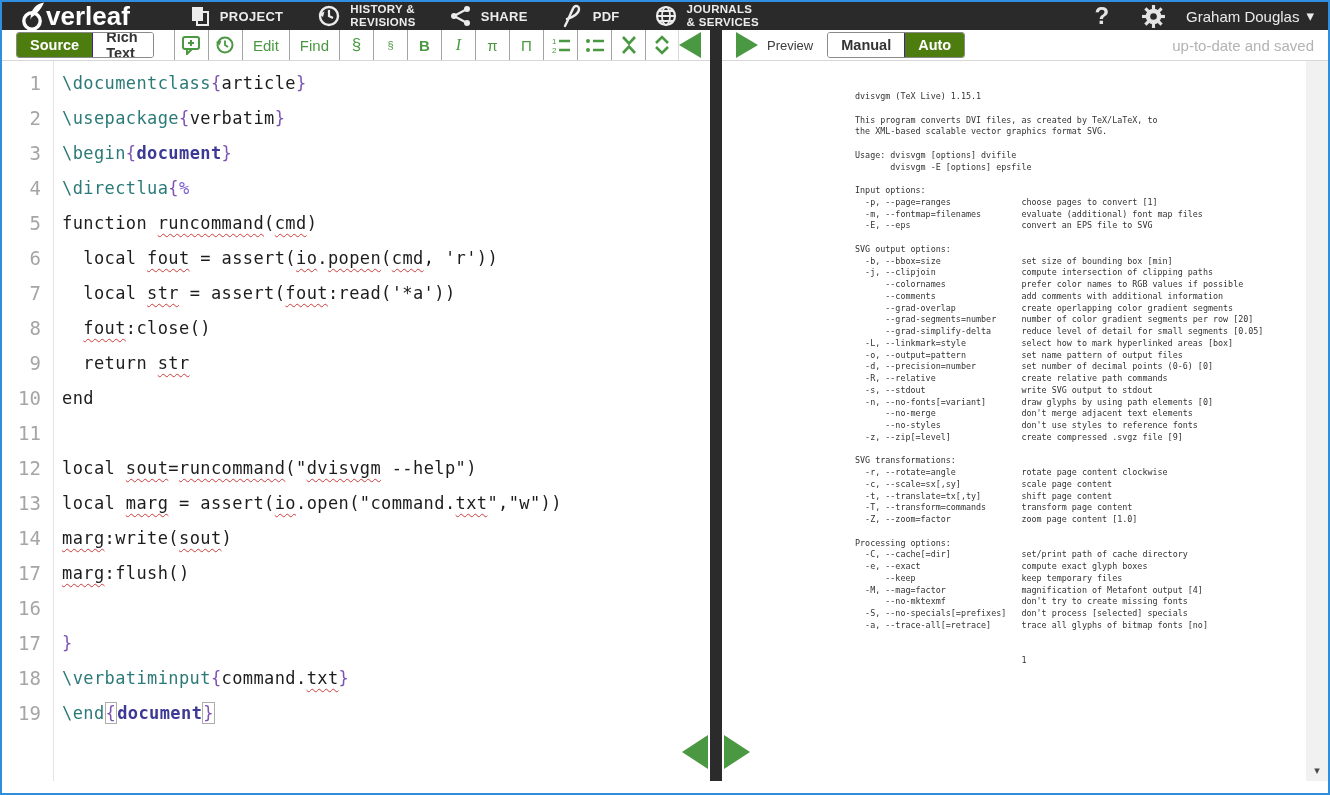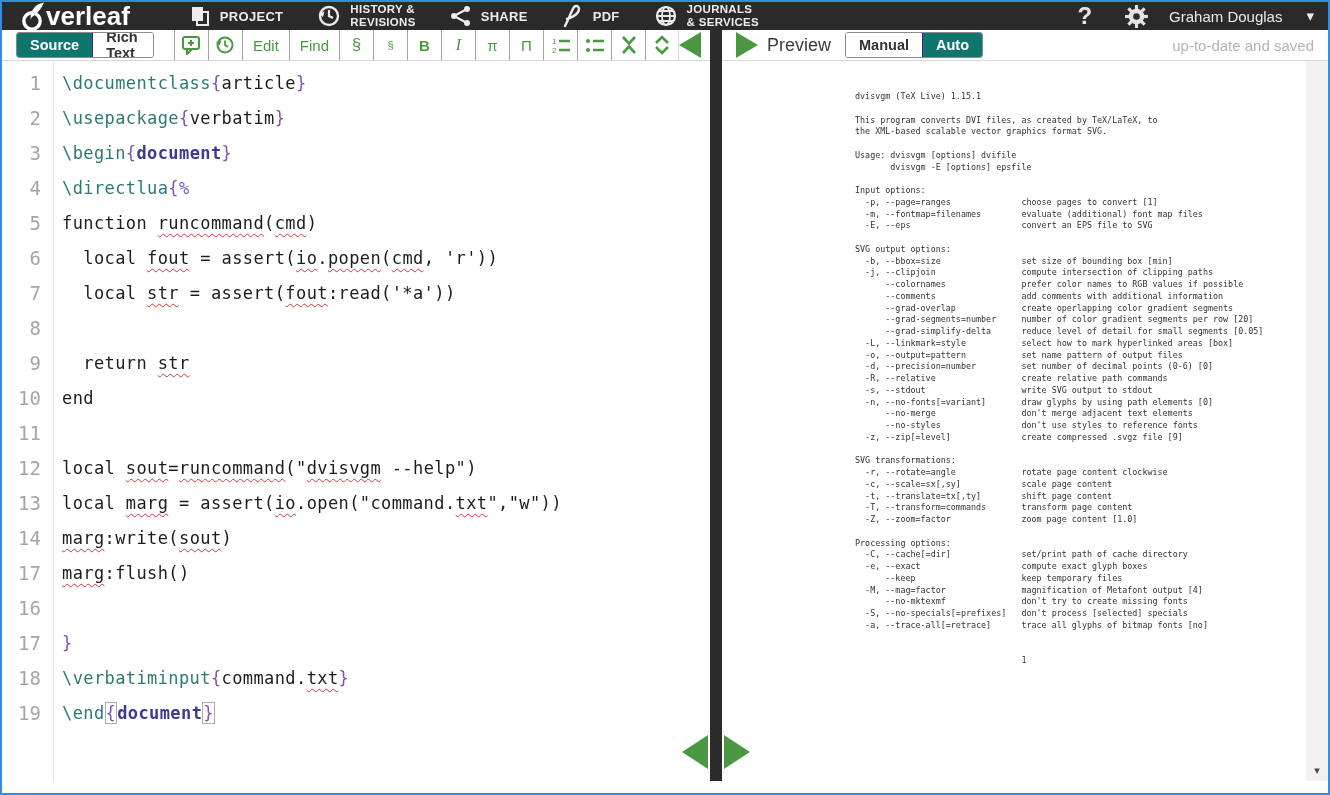--- a/index.html
+++ b/index.html
@@ -23,59 +23,59 @@
   .nav-item {
     display:flex; align-items:center; gap:9px; padding:0 17px;
     font-weight:bold; font-size:13px; letter-spacing:.3px; cursor:pointer; color:#ececec;
   }
   .nav-item.first { margin-left:36px; }
   .nav-two { display:flex; flex-direction:column; line-height:1.15; font-size:11.5px; }
   .nav-icon { display:flex; align-items:center; }
   .nav-spacer { flex:1; }
   .nav-help { font-size:24px; font-weight:bold; padding:0 16px; display:flex; align-items:center; cursor:pointer; color:#e4e4e4;}
   .nav-gear { padding:0 16px; display:flex; align-items:center; cursor:pointer; }
-  .nav-user { display:flex; align-items:center; gap:24px; font-size:15px; font-weight:normal; color:#eceaea; padding:0 4px; cursor:pointer; }
+  .nav-user { display:flex; align-items:center; gap:7px; font-size:15px; font-weight:normal; color:#eceaea; padding:0 4px; cursor:pointer; }
   
   .main { display:flex; height:751px; }
   .editor-pane { width:708px; position:relative; display:flex; flex-direction:column; }
   .divider { width:12px; background:#2b2b2b; }
   .preview-pane { flex:1; position:relative; display:flex; flex-direction:column; }
   
   .toolbar {
     height:31px; min-height:31px; background:#fff; border-bottom:1px solid #d8d8d8;
     display:flex; align-items:center; padding:0 6px 0 14px;
   }
   .toggle-group {
     display:flex; border:1px solid #8a8a8a; border-radius:3px; overflow:hidden; height:26px;
     font-size:14.5px; font-weight:bold;
   }
   .toggle-btn { padding:0 13px; display:flex; align-items:center; color:#333; background:#fff; cursor:pointer; }
   .toggle-btn + .toggle-btn { border-left:1px solid #4c1d95; }
-  .toggle-btn.active { background:#0f766e; color:#fff; }
+  .toggle-btn.active { background:#4d7c0f; color:#fff; }
   .tb-group { display:flex; align-self:stretch; margin-left:20px; }
   .tb-btn {
     display:flex; align-items:center; justify-content:center;
     min-width:34px; padding:0 6px; border-left:1px solid #a3a3a3;
     color:#4a9942; font-size:15px; cursor:pointer;
   }
   .tb-btn:last-child { border-right:1px solid #d8d8d8; }
   .tb-text { font-size:15px; padding:0 10px; }
   .sec-large { font-size:17px; }
   .sec-small { font-size:11px; }
   .btn-bold { font-weight:bold; }
   .btn-italic { font-style:italic; font-family:"Liberation Serif", serif; font-size:16px; }
   .tri-left {
     width:0; height:0; border-top:13px solid transparent; border-bottom:13px solid transparent;
     border-right:22px solid #4a9942; margin-left:auto; margin-right:3px; cursor:pointer;
   }
   .tri-right-sm {
     width:0; height:0; border-top:13px solid transparent; border-bottom:13px solid transparent;
     border-left:22px solid #4a9942; margin-right:9px; cursor:pointer;
   }
-  .pv-label { font-size:18px; color:#3c3c3c; margin-right:14px; }
+  .pv-label { font-size:13px; color:#3c3c3c; margin-right:14px; }
   .pv-status { margin-left:auto; color:#b3b3b3; font-size:15px; padding-right:8px; }
   
   .editor-body { position:relative; flex:1; background:#fff; overflow:hidden; cursor:text; }
   .gutter-bg { position:absolute; left:0; top:0; bottom:0; width:52px; border-right:1px solid #e3e3e3; background:#fff; }
   .code-lines { position:relative; padding-top:5px; }
   .code-line { display:flex; height:35px; line-height:35px; font-family:"DejaVu Sans Mono", monospace; }
   .line-num { width:52px; min-width:52px; text-align:right; padding-right:13px; color:#a5a5a5; font-size:19px; }
   .code-text { padding-left:8px; font-size:17px; letter-spacing:.4px; color:#1c1c1c; white-space:pre; }
   .tk-cmd { color:#2b7a78; }
   .tk-brace { color:#7d53b3; }
@@ -308,20 +308,21 @@
           <div class="code-line">
             <span class="line-num">6</span>
             <span class="code-text"><span class="tk-txt">  local </span><span class="tk-sp">fout</span><span class="tk-txt"> = assert(</span><span class="tk-sp">io</span><span class="tk-txt">.</span><span class="tk-sp">popen</span><span class="tk-txt">(</span><span class="tk-sp">cmd</span><span class="tk-txt">, 'r'))</span></span>
           </div>
           <div class="code-line">
             <span class="line-num">7</span>
             <span class="code-text"><span class="tk-txt">  local </span><span class="tk-sp">str</span><span class="tk-txt"> = assert(</span><span class="tk-sp">fout</span><span class="tk-txt">:read('*a'))</span></span>
           </div>
           <div class="code-line">
             <span class="line-num">8</span>
+            <span class="code-text"><span class="tk-txt">  </span><span class="tk-sp">fout</span><span class="tk-txt">:close()</span></span>
           </div>
           <div class="code-line">
             <span class="line-num">9</span>
             <span class="code-text"><span class="tk-txt">  return </span><span class="tk-sp">str</span></span>
           </div>
           <div class="code-line">
             <span class="line-num">10</span>
             <span class="code-text"><span class="tk-txt">end</span></span>
           </div>
           <div class="code-line">

